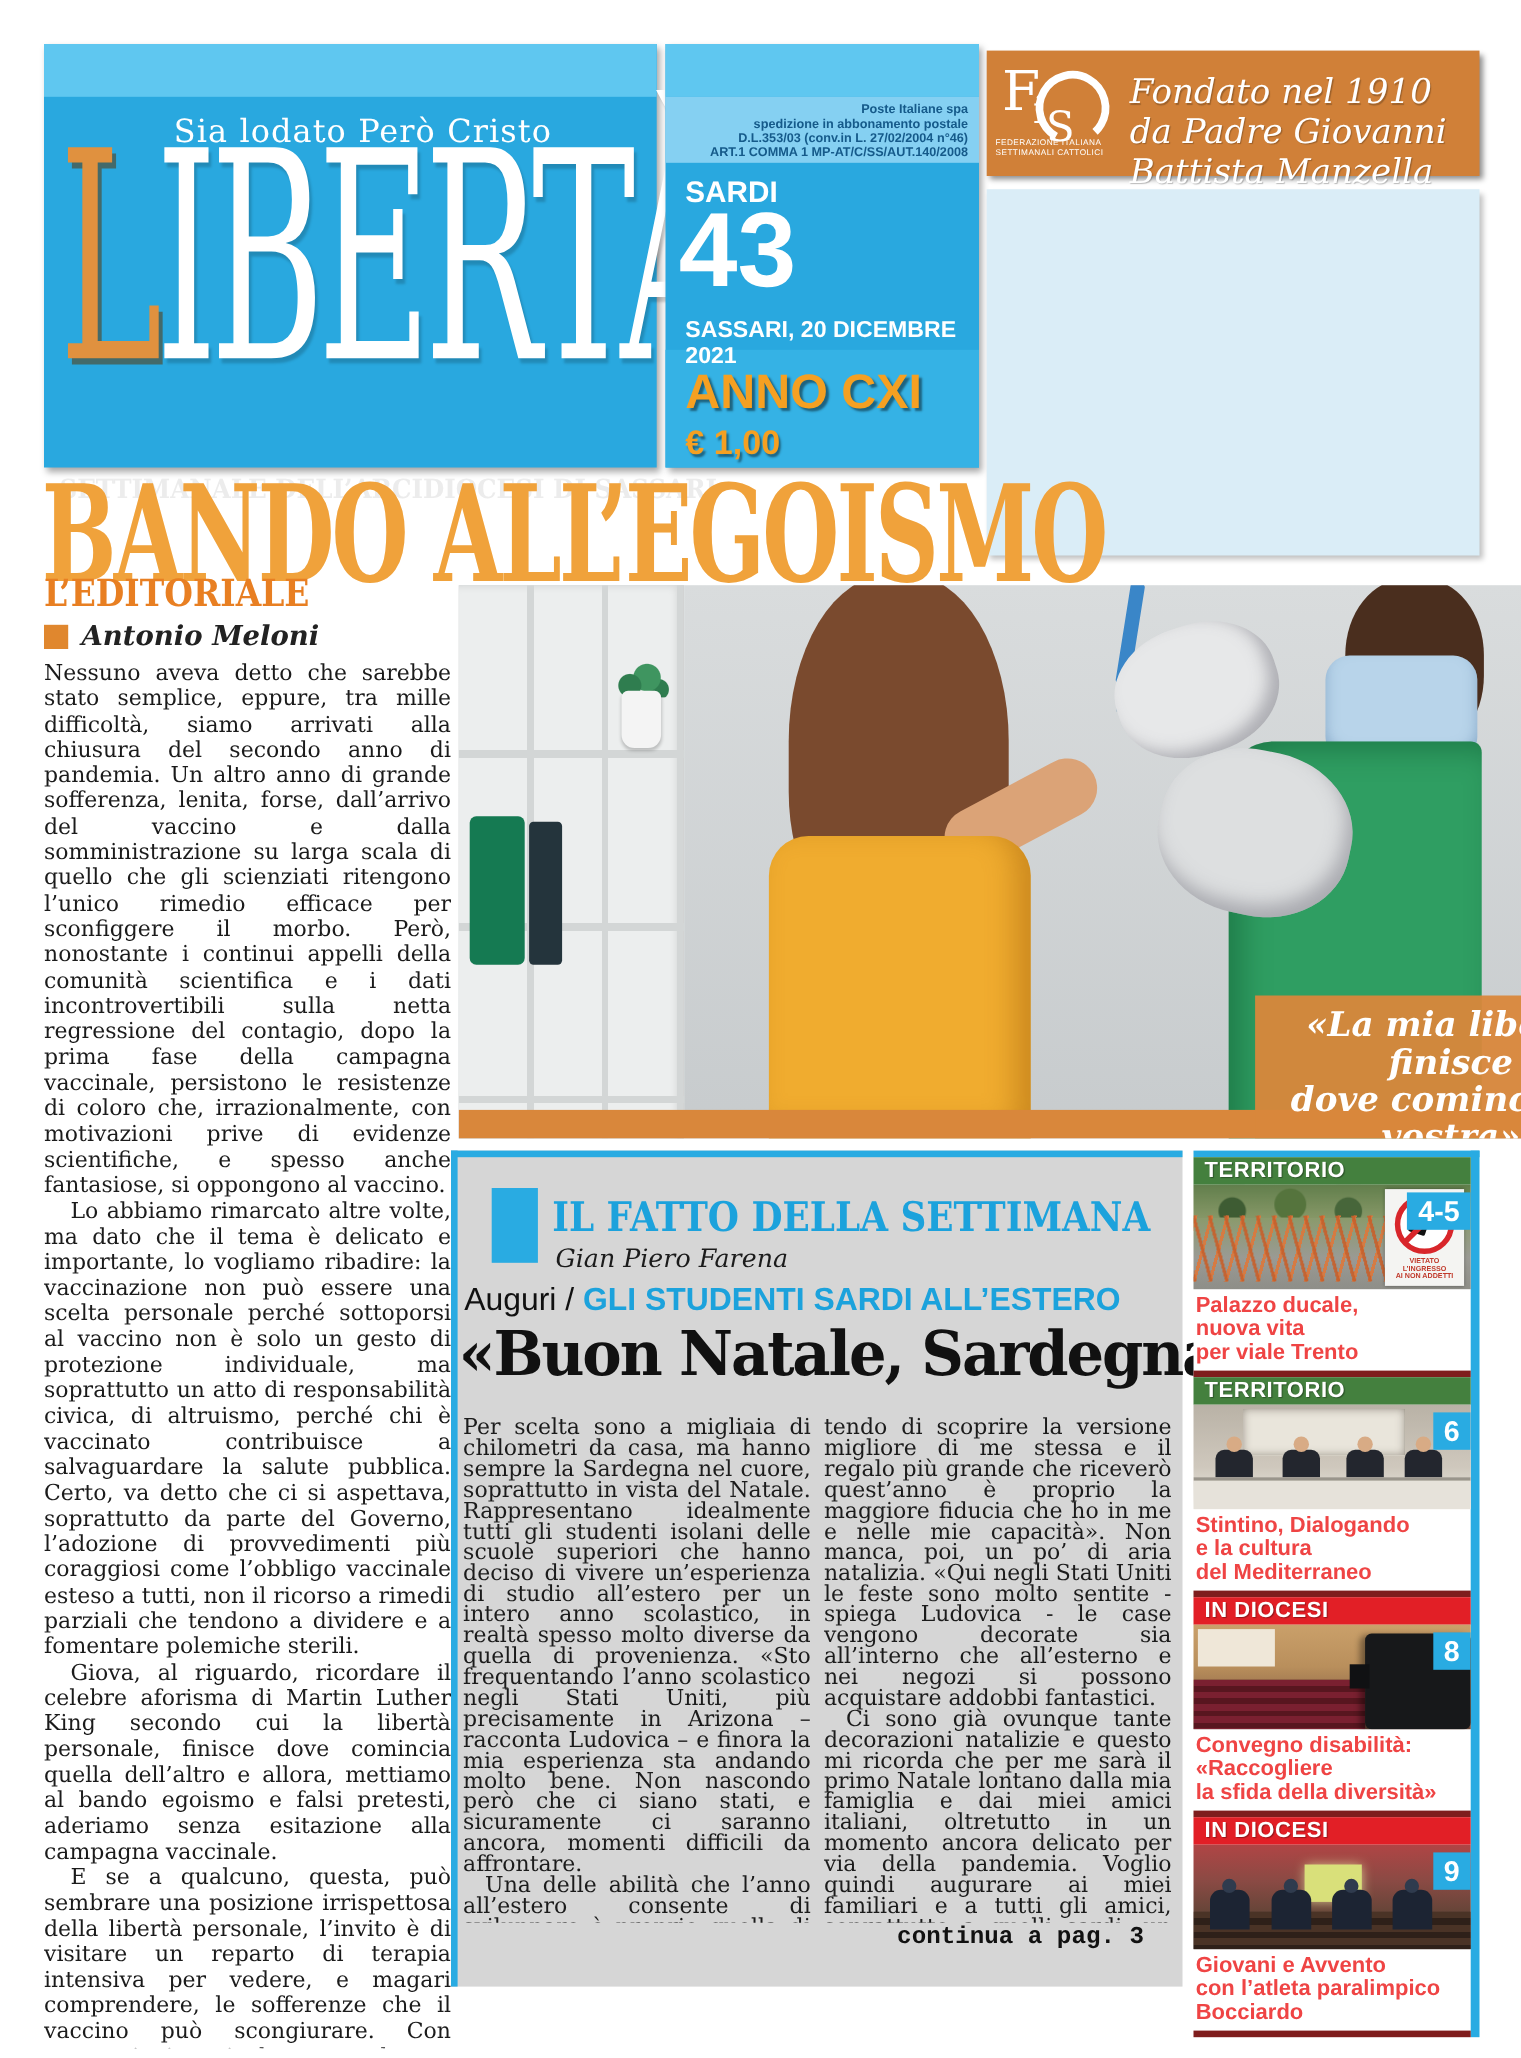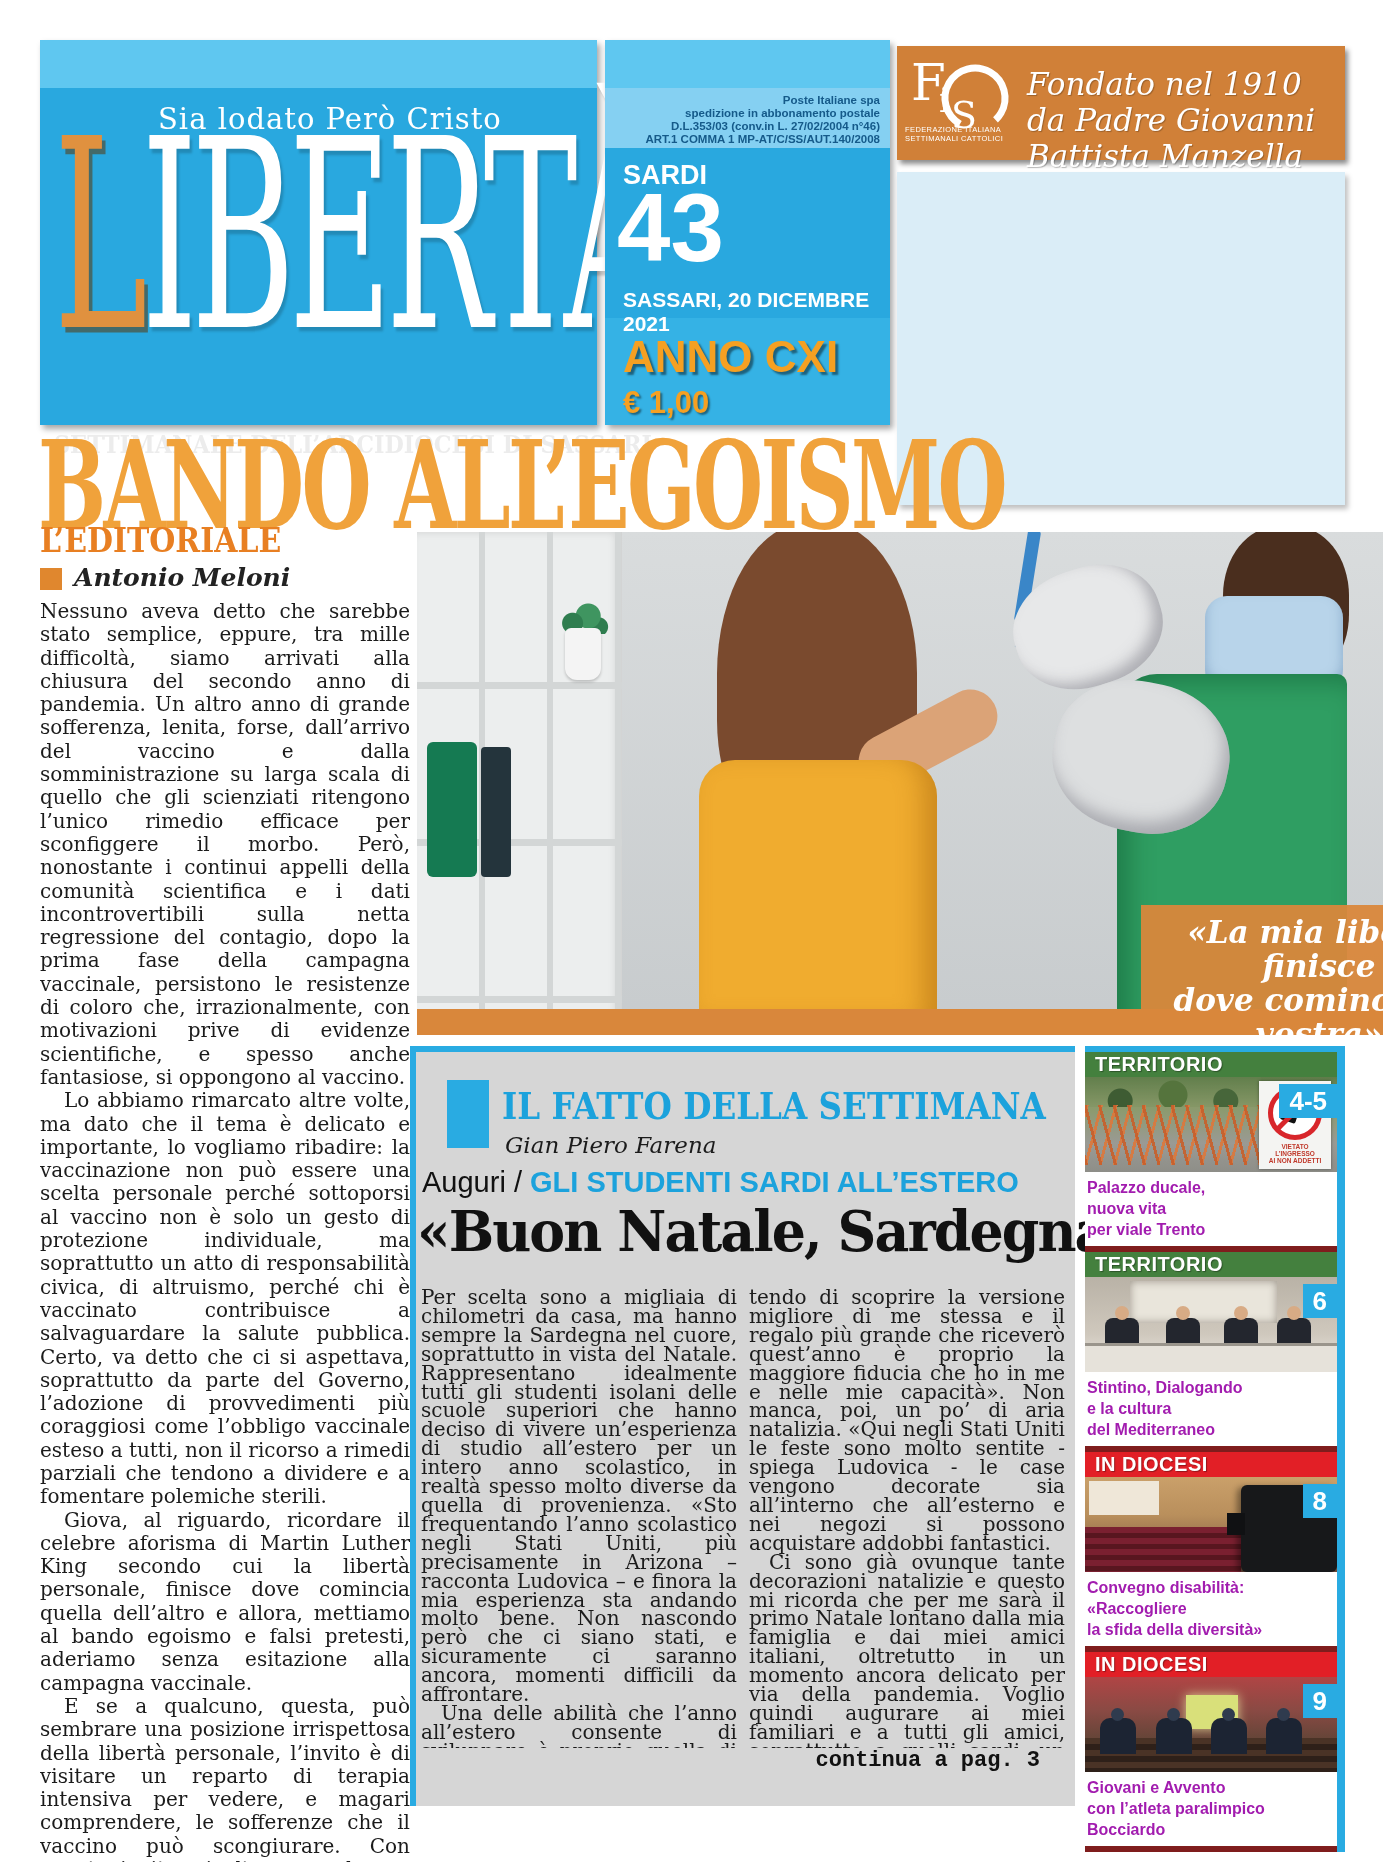--- a/index.html
+++ b/index.html
@@ -98,21 +98,21 @@
   .sb-banner{height:25px;color:#fff;font-family:"Liberation Sans",sans-serif;font-weight:bold;
              font-size:20px;line-height:25px;padding-left:10px;letter-spacing:.5px;
              text-shadow:1px 1px 1px rgba(0,0,0,.35);}
   .sb-banner.green{background:#44803e;}
   .sb-banner.red{background:#e21f26;}
   .sb-photo{position:relative;height:95px;overflow:hidden;}
   .page-box{position:absolute;right:0;top:7px;background:#29abe2;color:#fff;
             font-family:"Liberation Sans",sans-serif;font-weight:bold;font-size:26px;
             line-height:34px;padding:0 10px;}
   .sb-headline{padding:5px 2px 6px 2px;font-family:"Liberation Sans",sans-serif;font-weight:bold;
-               font-size:16px;line-height:21px;color:#a21caf;white-space:pre-line;}
+               font-size:20px;line-height:21px;color:#ef4444;white-space:pre-line;}
 
   
   .m1{background:linear-gradient(#5f7d4a,#8a9a6a 30%,#9a9a94 70%,#8e8e88);}
   .m1 .lattice{position:absolute;left:0;top:28px;width:70%;height:60px;
     background:repeating-linear-gradient(75deg,rgba(200,95,42,.9) 0 3px,transparent 3px 14px),
                repeating-linear-gradient(-75deg,rgba(220,120,60,.9) 0 3px,transparent 3px 14px);}
   .m1 .trees{position:absolute;left:0;top:0;width:70%;height:30px;
     background:radial-gradient(circle at 20% 80%,#3e5c33 0 12px,transparent 13px),
                radial-gradient(circle at 50% 60%,#55743d 0 14px,transparent 15px),
                radial-gradient(circle at 80% 80%,#47663a 0 12px,transparent 13px),#6c855333;}

